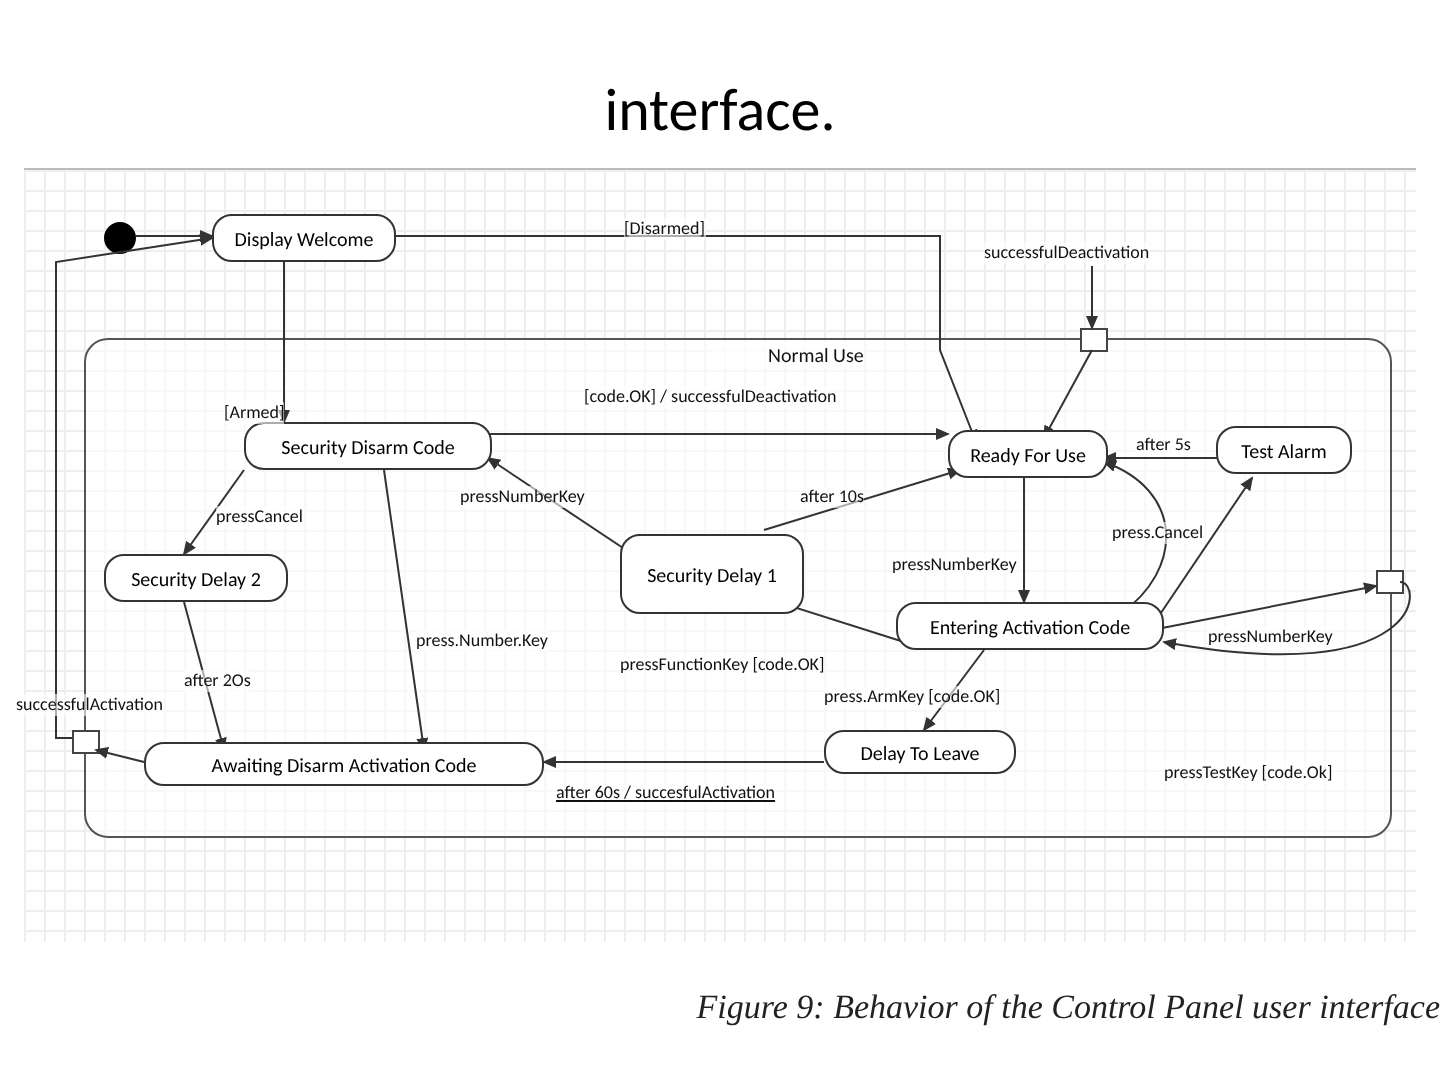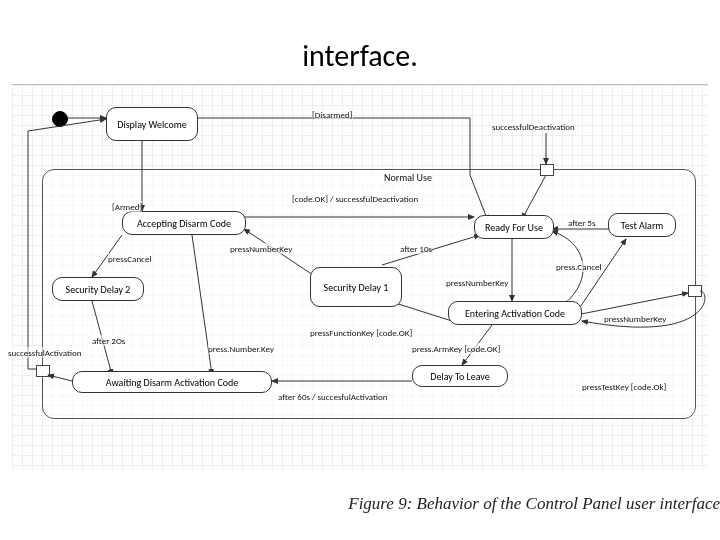--- a/index.html
+++ b/index.html
@@ -121,23 +121,23 @@
 
         <path d="M560 234 L614 154"></path>
 
         <path d="M604 144 L540 144"></path>
 
         <path d="M564 230 L676 208"></path>
         <path d="M688 206 C700 206 700 260 570 236" marker-end=""></path>
       </g>
     </svg>
 
-    <div class="state" style="left:94px; top:22px; width:92px; height:34px;">Display Welcome</div>
+    <div class="state" style="left:94px; top:22px; width:92px; height:24px;">Display Welcome</div>
 
-    <div class="state" style="left:110px; top:126px; width:124px; height:24px;">Accepting Disarm Code</div>
+    <div class="state" style="left:110px; top:126px; width:124px; height:24px;">Security Disarm Code</div>
 
     <div class="state" style="left:40px; top:192px; width:92px; height:24px;">Security Delay 2</div>
 
     <div class="state" style="left:60px; top:286px; width:200px; height:22px;">Awaiting Disarm Activation Code</div>
 
     <div class="state" style="left:298px; top:182px; width:92px; height:40px;">Security Delay 1</div>
 
     <div class="state" style="left:462px; top:130px; width:80px; height:24px;">Ready For Use</div>
 
     <div class="state" style="left:436px; top:216px; width:134px; height:24px;text-align:right;">Entering Activation Code</div>
@@ -148,26 +148,26 @@
 
     <div class="lbl" style="left:344px; top:86px; font-size:10px;padding-left:28px;">Normal Use</div>
 
     <div class="lbl" style="left:300px; top:24px;">[Disarmed]</div>
     <div class="lbl" style="left:480px; top:36px;">successfulDeactivation</div>
     <div class="lbl" style="left:100px; top:116px;">[Armed]</div>
     <div class="lbl" style="left:96px; top:168px;">pressCancel</div>
     <div class="lbl" style="left:80px; top:250px;">after 2Os</div>
     <div class="lbl" style="left:-4px; top:262px;">successfulActivation</div>
     <div class="lbl" style="left:218px; top:158px;">pressNumberKey</div>
-    <div class="lbl" style="left:196px; top:230px;margin-top:28px;">press.Number.Key</div>
+    <div class="lbl" style="left:196px; top:230px;">press.Number.Key</div>
     <div class="lbl" style="left:280px; top:108px;">[code.OK] / successfulDeactivation</div>
     <div class="lbl" style="left:388px; top:158px;">after 10s</div>
     <div class="lbl" style="left:298px; top:242px;">pressFunctionKey [code.OK]</div>
     <div class="lbl" style="left:400px; top:258px;">press.ArmKey [code.OK]</div>
-    <div class="lbl" style="left:266px; top:306px;">after 60s / succesfulActivation</div>
+    <div class="lbl" style="left:266px; top:306px;text-decoration:underline;">after 60s / succesfulActivation</div>
     <div class="lbl" style="left:434px; top:192px;">pressNumberKey</div>
     <div class="lbl" style="left:544px; top:176px;">press.Cancel</div>
     <div class="lbl" style="left:556px; top:132px;">after 5s</div>
     <div class="lbl" style="left:592px; top:228px;">pressNumberKey</div>
     <div class="lbl" style="left:570px; top:296px;">pressTestKey [code.Ok]</div>
 
   </div>
 
   <div class="caption">Figure 9: Behavior of the Control Panel user interface</div>
 </div>

